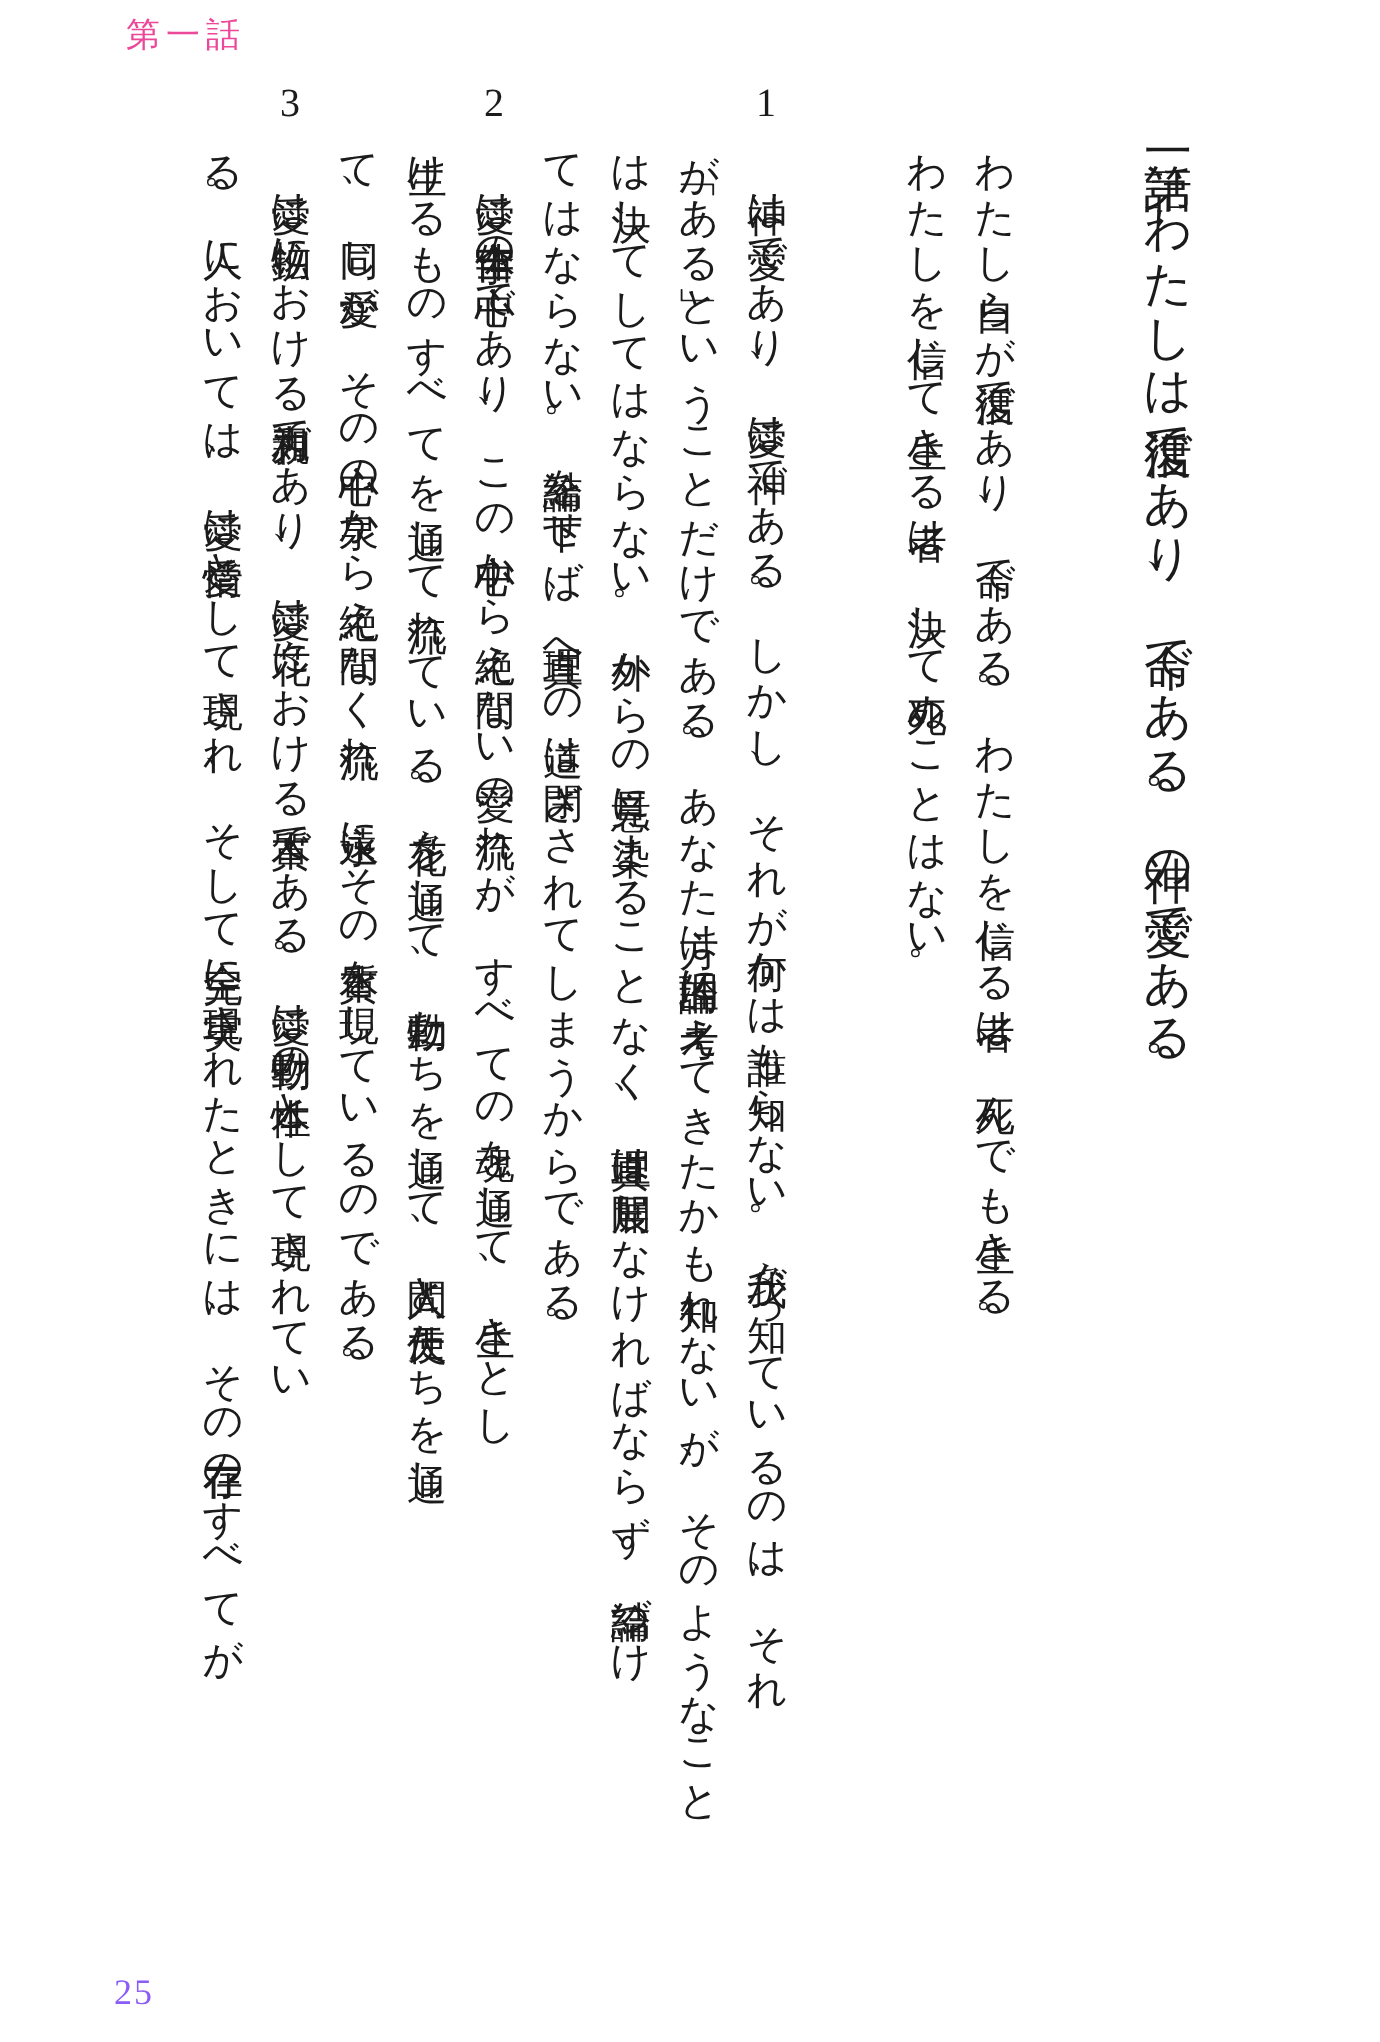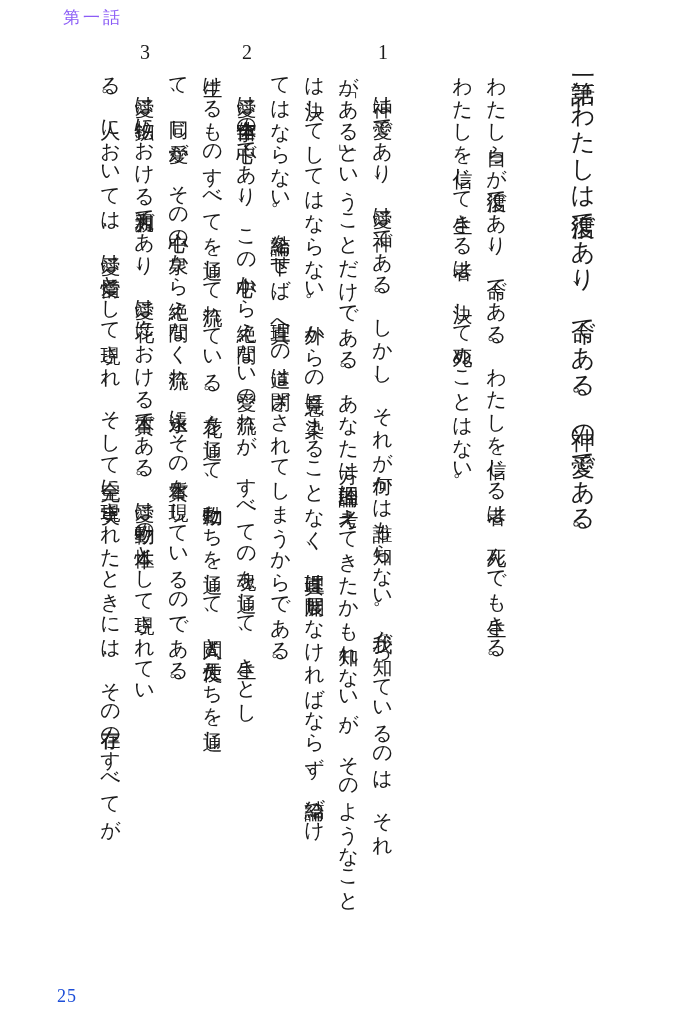--- a/index.html
+++ b/index.html
@@ -18,29 +18,29 @@
   .page {
     position: absolute;
     inset: 0;
   }
   .running-header {
     position: absolute;
     top: 6px;
     left: 63px;
     font-size: 17px;
     letter-spacing: 3px;
-    color: #8b5cf6;
+    color: #ec4899;
   }
   .page-number {
     position: absolute;
     top: 986px;
     left: 57px;
     font-size: 18px;
     letter-spacing: 1px;
-    color: #1d4ed8;
+    color: #8b5cf6;
   }
   .vtext {
     position: absolute;
     top: 63px;
     right: 84px;
     height: 905px;
     writing-mode: vertical-rl;
     text-orientation: mixed;
     font-size: 20px;
     line-height: 34px;

